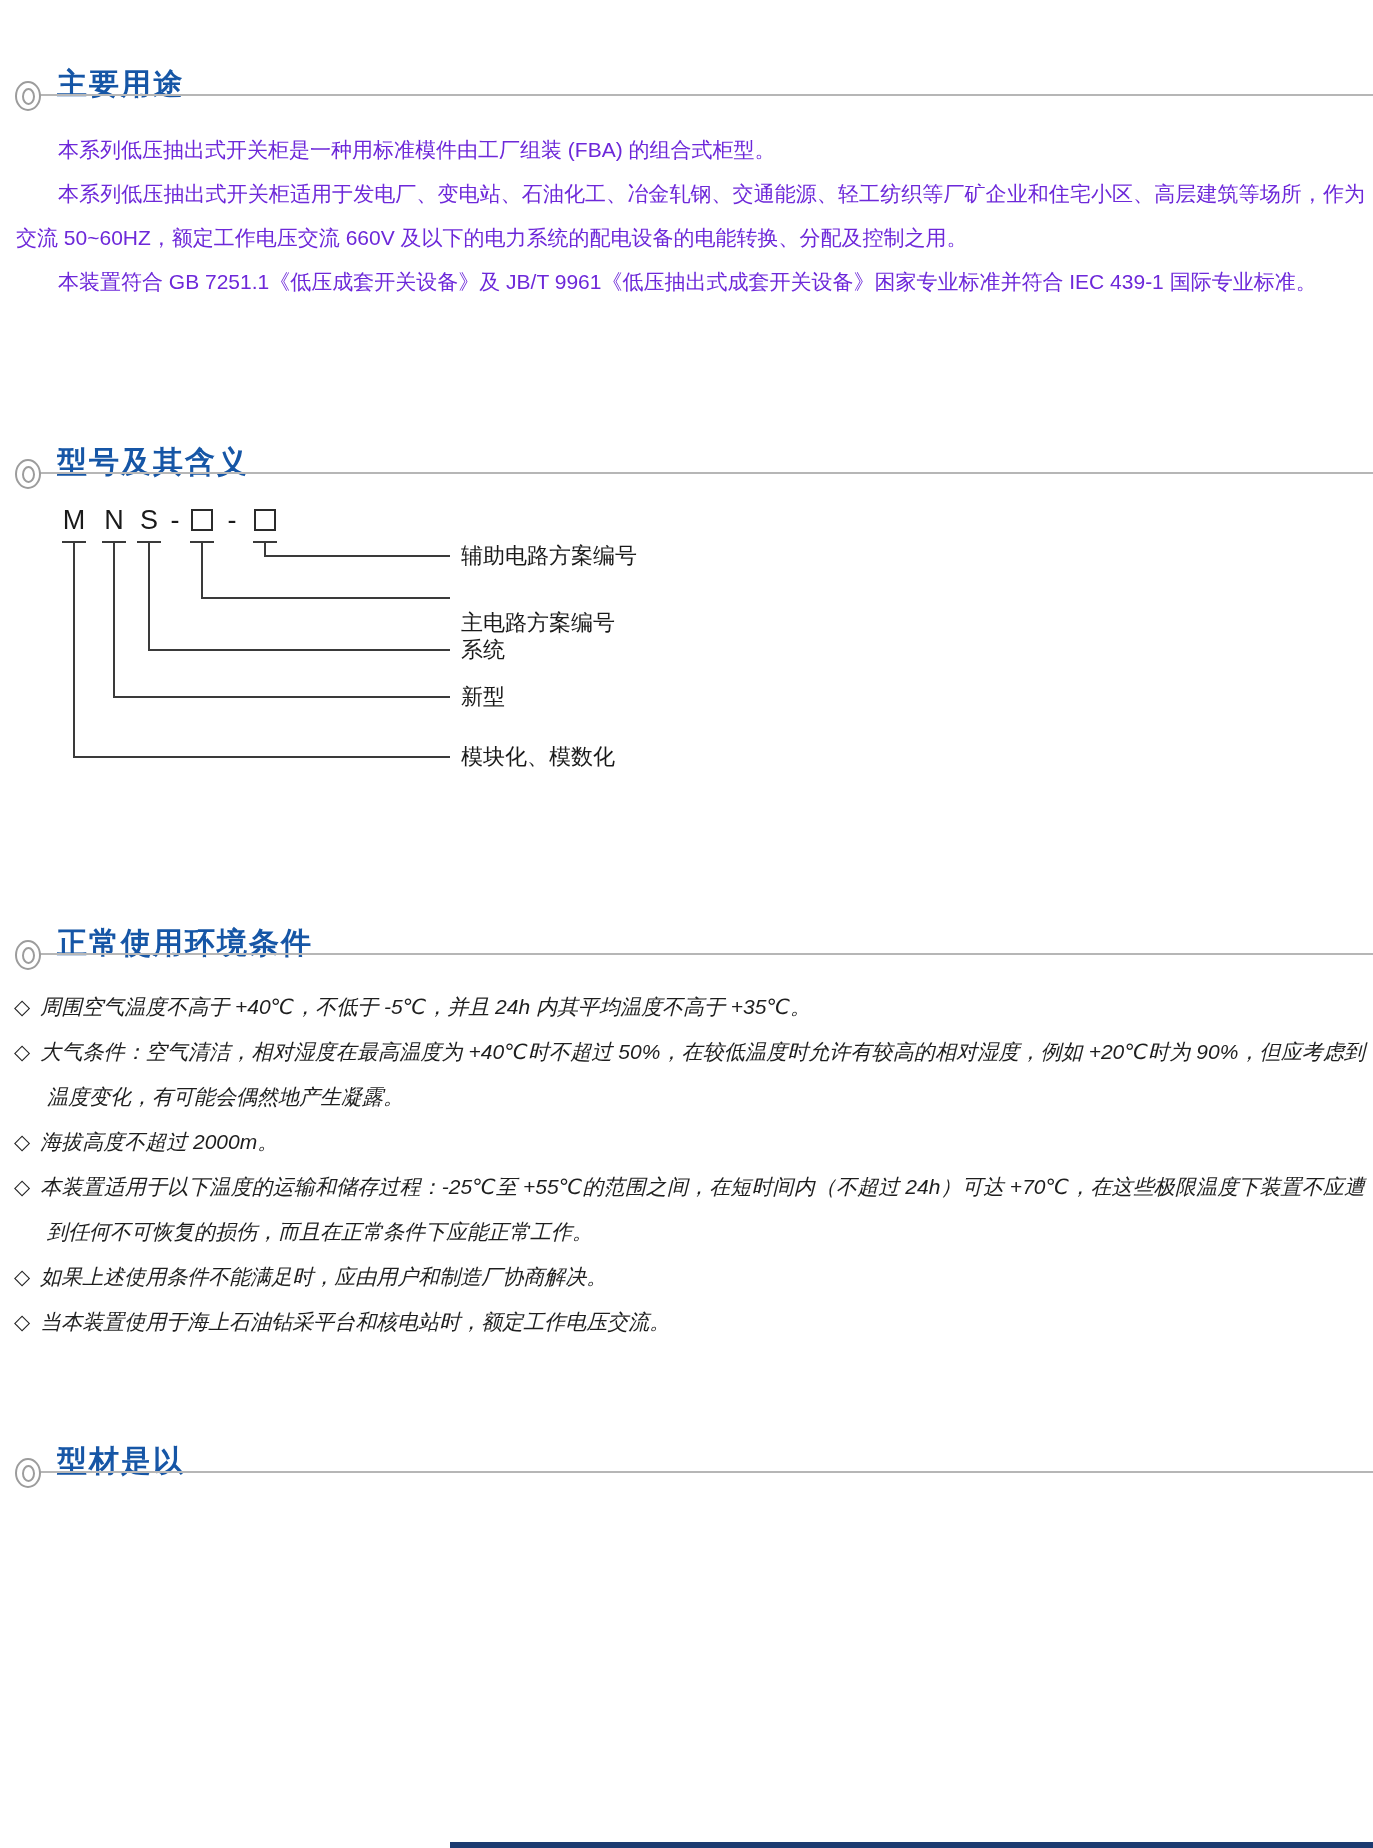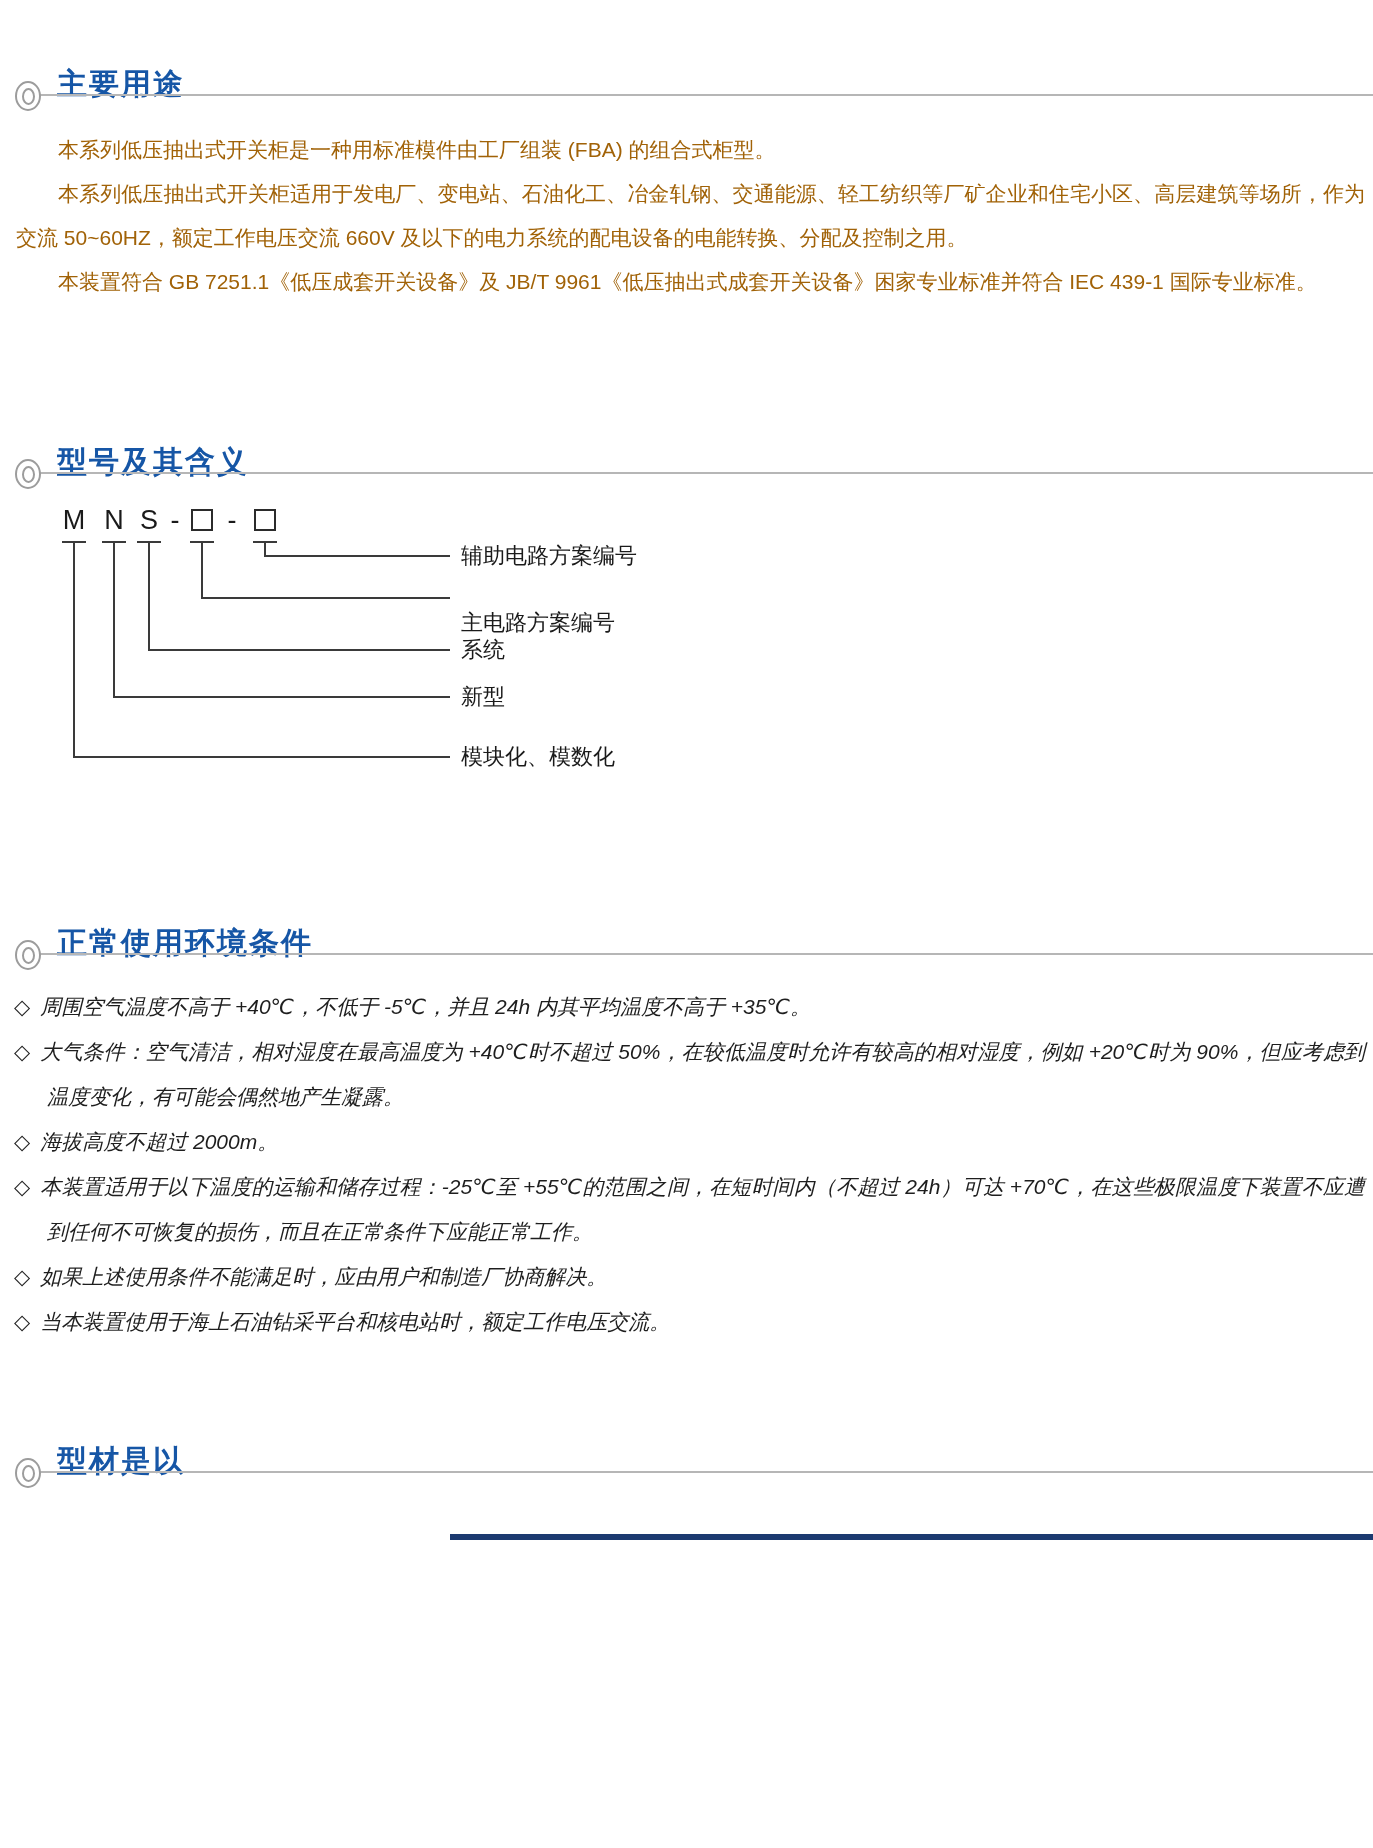--- a/index.html
+++ b/index.html
@@ -1,19 +1,19 @@
 <!DOCTYPE html>
 <html lang="zh"><head>
 <meta charset="utf-8">
 <style>
   html,body{margin:0;padding:0;background:#fff;}
   .page{
     position:relative;
     width:1373px;
-    height:1540px;
+    height:1848px;
     background:#ffffff;
     overflow:hidden;
     font-family:"Liberation Sans","DejaVu Sans",sans-serif;
     color:#1e1e1e;
   }
 
   
   .sec-title{
     position:absolute;
     left:57px;
@@ -53,21 +53,21 @@
   }
 
   
   .body-text{
     position:absolute;
     left:16px;
     right:8px;
     font-size:21px;
     line-height:44px;
     text-align:justify;
-    color:#a16207;
+    color:#6d28d9;
   }
   .body-text p{margin:0;text-indent:2em;}
 
   
   .mchar{
     position:absolute;
     top:506px;
     transform:translateX(-50%);
     font-size:27px;
     line-height:28px;

